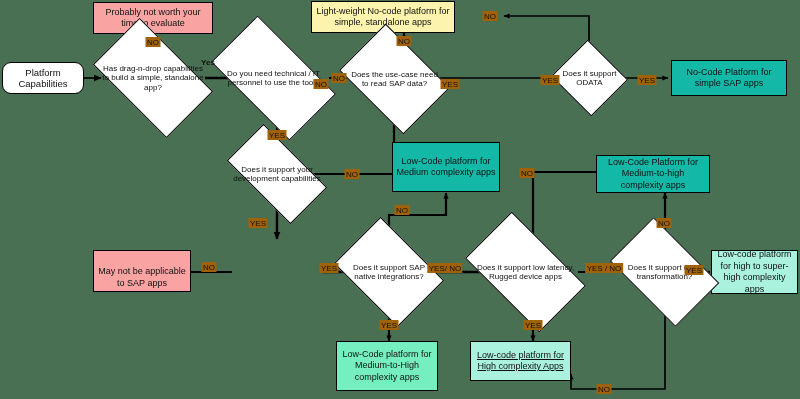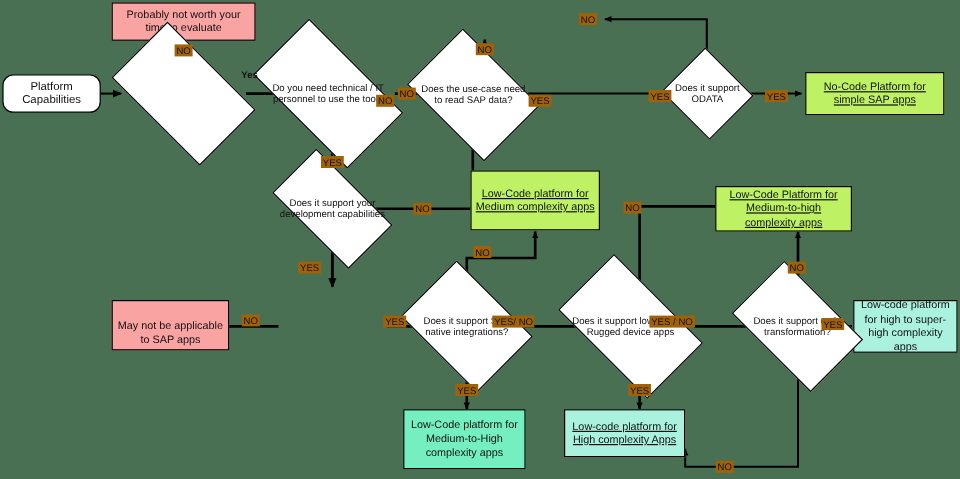--- a/index.html
+++ b/index.html
@@ -21,21 +21,21 @@
     font-size:9.5px;line-height:11px;
   }
   
   .box{
     border:1.6px solid #000;
     font-size:9px;line-height:11.5px;
     padding:2px 3px;
   }
   .box.red{background:#f9a3a3;}
   .box.yellow{background:#fbf3ae;}
-  .box.green{background:#bef264;text-decoration:underline;}
+  .box.green{background:#14b8a6;}
   .box.teal{background:#76efc0;}
   .box.mint{background:#aaf2dd;}
 
   
   .dia{
     position:absolute;
     display:flex;align-items:center;justify-content:center;
   }
   .dia .shape{
     position:absolute;left:0;top:0;width:100%;height:100%;
@@ -126,20 +126,23 @@
   </svg>
 
   <div class="node term" style="left:2px;top:62px;width:82px;height:32px;">
     <span>Platform Capabilities</span>
   </div>
 
   <div class="node box red" style="left:93px;top:2px;width:120px;height:32px;">
     <span>Probably not worth your time to evaluate</span>
   </div>
 
+  <div class="node box yellow" style="left:311px;top:1px;width:144px;height:32px;">
+    <span>Light-weight No-code platform for simple, standalone apps</span>
+  </div>
 
   <div class="node box green" style="left:671px;top:60px;width:116px;height:36px;">
     <span>No-Code Platform for simple SAP apps</span>
   </div>
 
   <div class="node box green" style="left:392px;top:142px;width:108px;height:50px;">
     <span>Low-Code platform for Medium complexity apps</span>
   </div>
 
   <div class="node box green" style="left:596px;top:155px;width:114px;height:38px;">
@@ -157,20 +160,21 @@
   <div class="node box mint" style="left:470px;top:341px;width:101px;height:40px;text-decoration:underline;">
     <span>Low-code platform for High complexity Apps</span>
   </div>
 
   <div class="node box mint" style="left:711px;top:250px;width:87px;height:44px;">
     <span>Low-code platform for high to super-high complexity apps</span>
   </div>
 
   <div class="dia" style="left:101px;top:45px;width:104px;height:66px;">
     <div class="shape"></div>
+    <div class="txt">Has drag-n-drop capabilities to build a simple, standalone app?</div>
   </div>
 
   <div class="dia" style="left:218px;top:45px;width:111px;height:66px;">
     <div class="shape"></div>
     <div class="txt">Do you need technical / IT personnel to use the tool?</div>
   </div>
 
   <div class="dia" style="left:349px;top:46px;width:91px;height:66px;">
     <div class="shape"></div>
     <div class="txt">Does the use-case need to read SAP data?</div>
@@ -211,21 +215,21 @@
   <div class="elbl" style="left:450px;top:84px;">YES</div>
   <div class="elbl" style="left:550px;top:80px;">YES</div>
   <div class="elbl" style="left:647px;top:80px;">YES</div>
   <div class="elbl" style="left:490px;top:16px;">NO</div>
   <div class="elbl" style="left:352px;top:174px;">NO</div>
   <div class="elbl" style="left:258px;top:223px;">YES</div>
   <div class="elbl" style="left:209px;top:267px;">NO</div>
   <div class="elbl" style="left:329px;top:268px;">YES</div>
   <div class="elbl" style="left:402px;top:210px;">NO</div>
   <div class="elbl" style="left:389px;top:325px;">YES</div>
-  <div class="elbl" style="left:428px;top:268px;">YES/ NO</div>
+  <div class="elbl" style="left:445px;top:268px;">YES/ NO</div>
   <div class="elbl" style="left:527px;top:173px;">NO</div>
   <div class="elbl" style="left:533px;top:325px;">YES</div>
-  <div class="elbl" style="left:560px;top:268px;">YES / NO</div>
+  <div class="elbl" style="left:604px;top:268px;">YES / NO</div>
   <div class="elbl" style="left:664px;top:223px;">NO</div>
   <div class="elbl" style="left:694px;top:270px;">YES</div>
   <div class="elbl" style="left:604px;top:389px;">NO</div>
 
 </div>
 
 </body></html>

